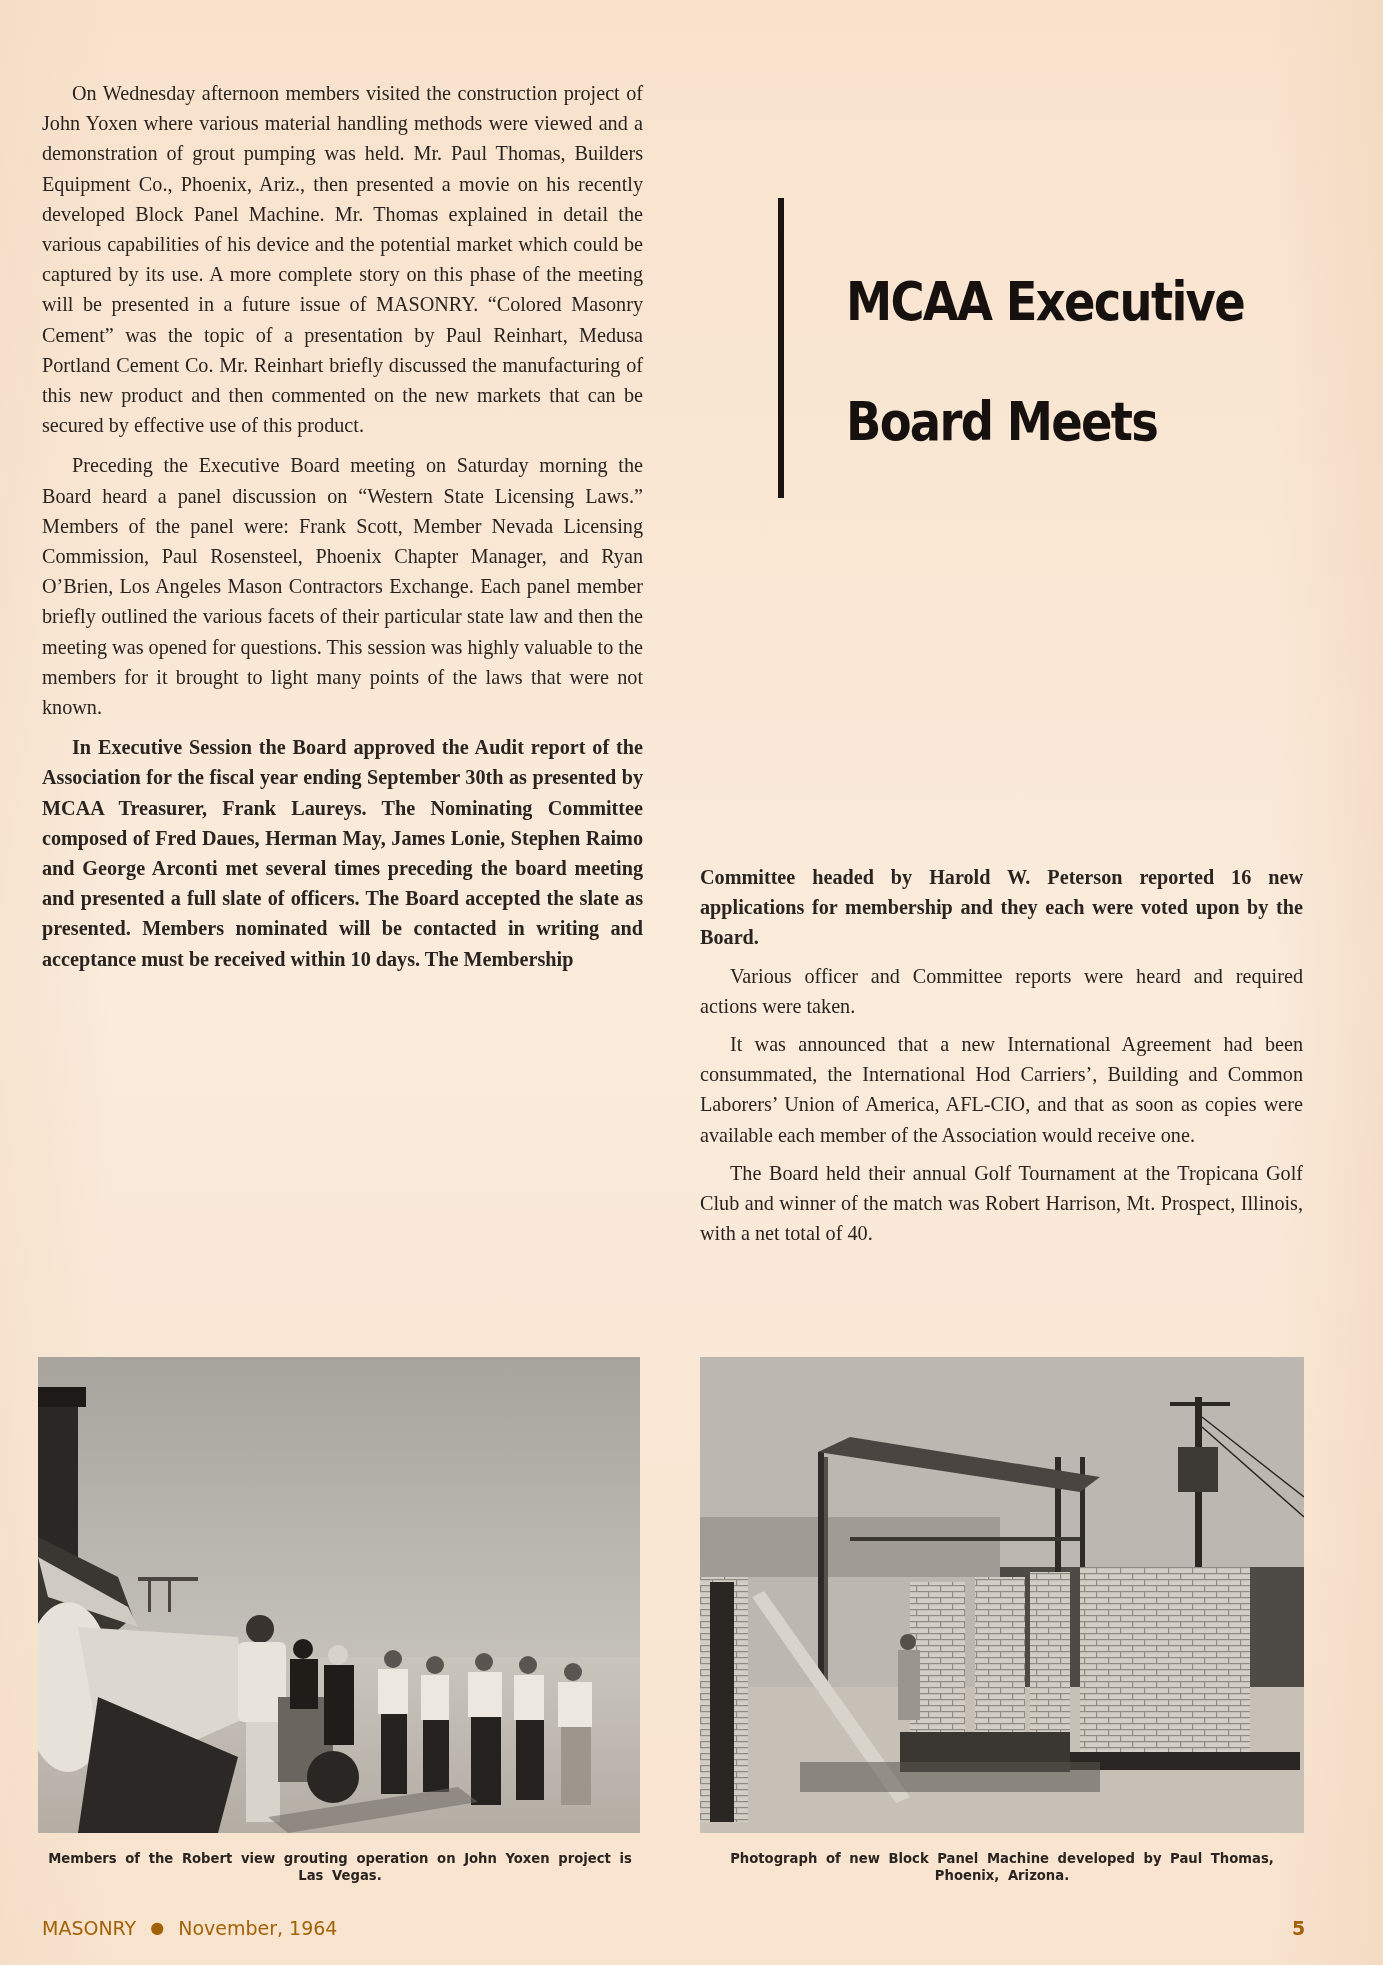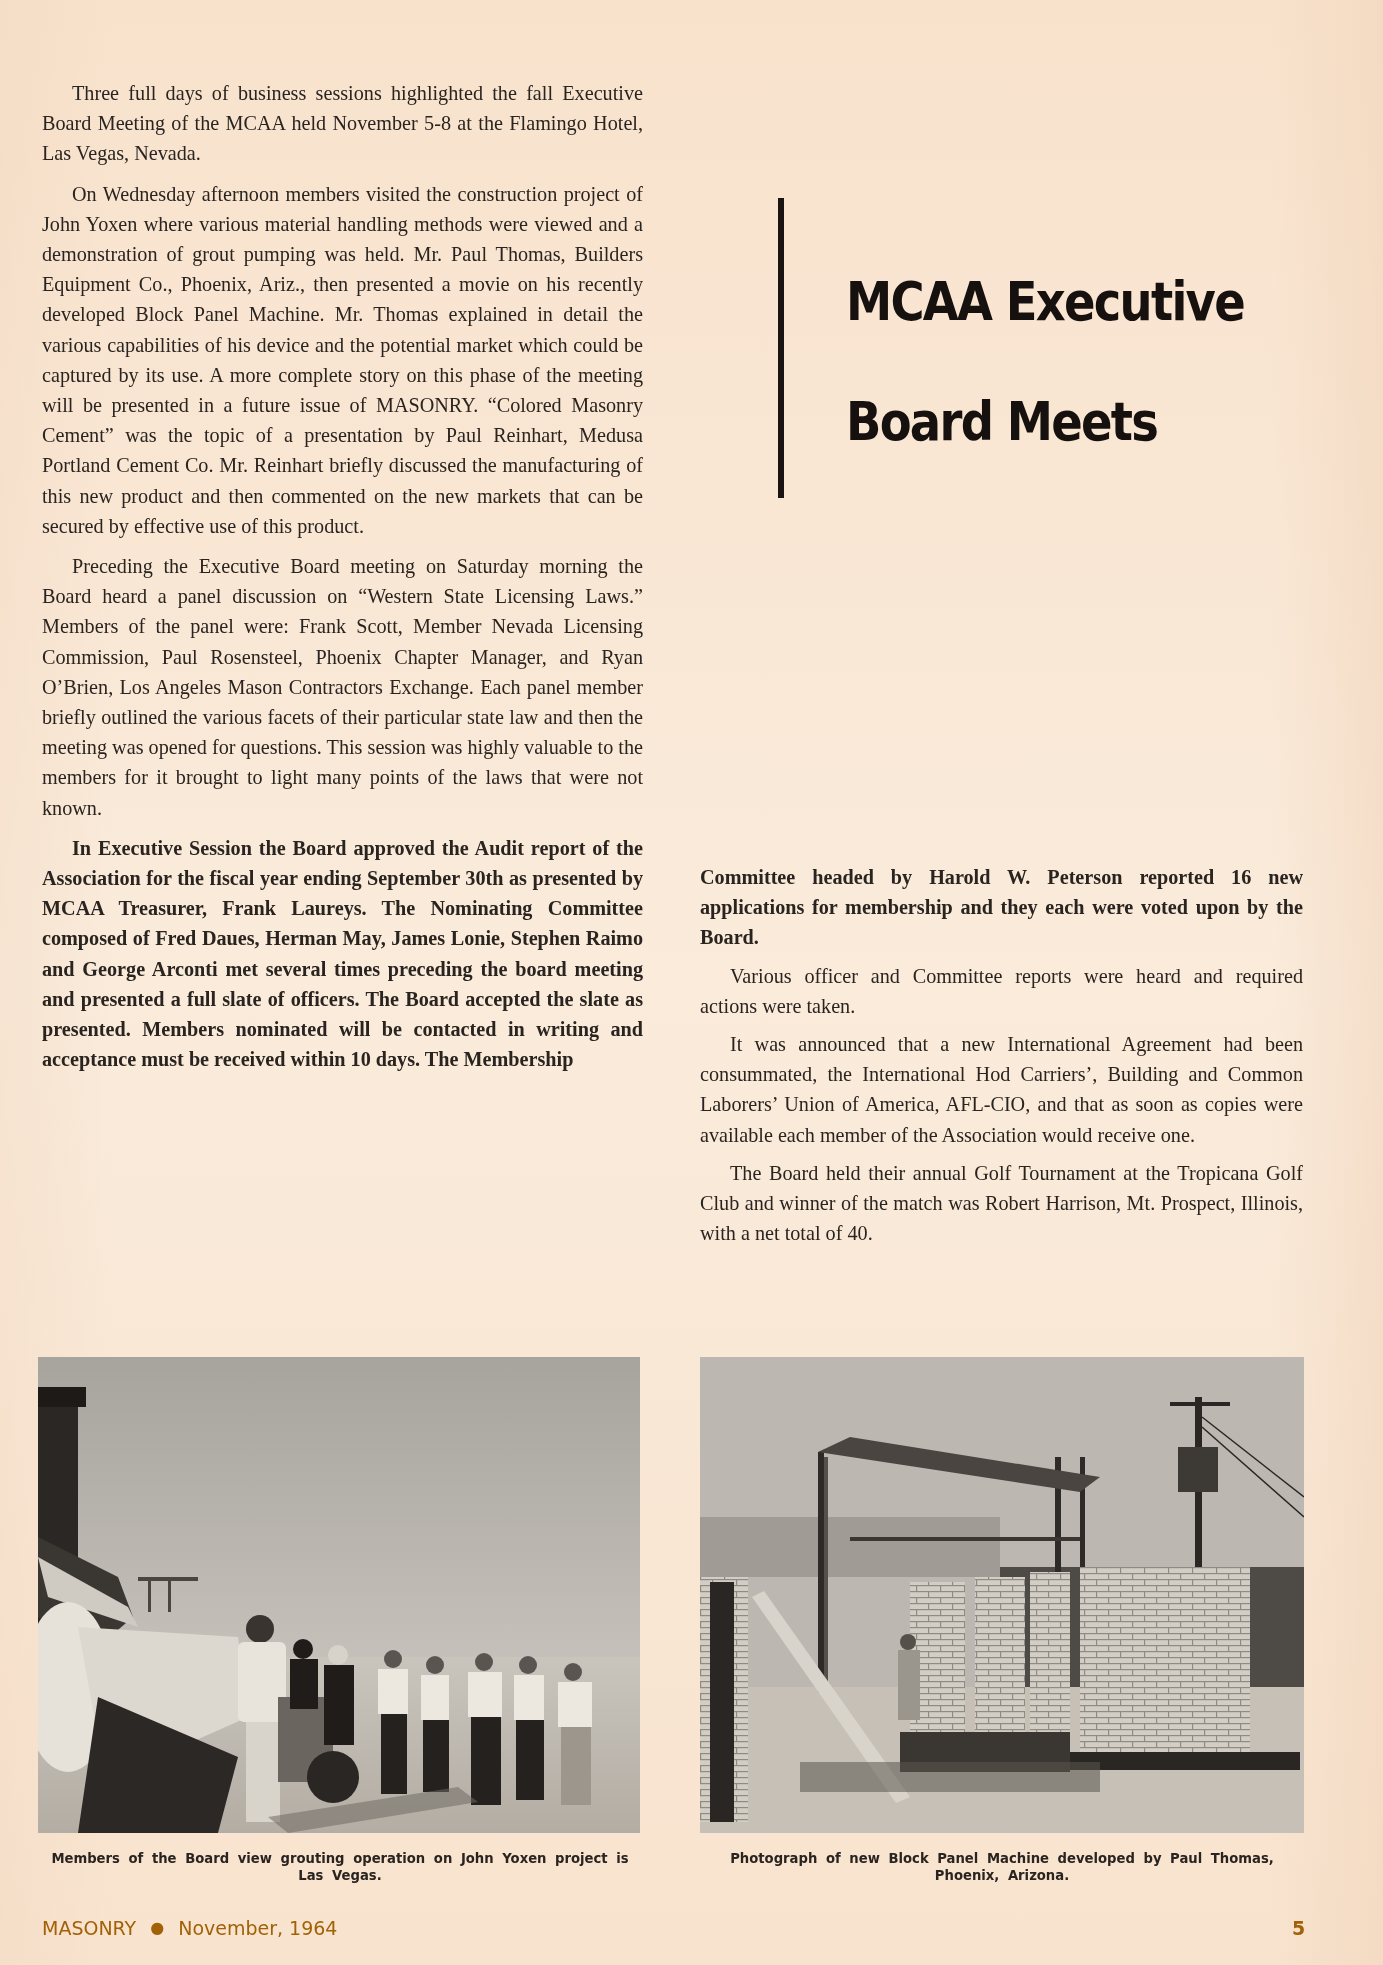--- a/index.html
+++ b/index.html
@@ -90,21 +90,20 @@
     #footer-left { left: 42px; }
     .bullet { display: inline-block; margin: 0 14px; font-size: 16px; position: relative; top: -2px; }
     #footer-page { left: 1292px; font-weight: bold; }
   </style>
 </head>
 <body>
 
 <div class="page"></div>
 
 <div id="col-left" class="col">
-  <p>Three full days of business sessions highlighted the fall Executive Board Meeting of the MCAA held No­vember 5-8 at the Flamingo Hotel, Las Vegas, Nevada.</p>
   <p>On Wednesday afternoon members visited the con­struction project of John Yoxen where various material handling methods were viewed and a demonstration of grout pumping was held. Mr. Paul Thomas, Builders Equipment Co., Phoenix, Ariz., then presented a movie on his recently developed Block Panel Machine. Mr. Thomas explained in detail the various capabilities of his device and the potential market which could be cap­tured by its use. A more complete story on this phase of the meeting will be presented in a future issue of MASONRY. “Colored Masonry Cement” was the topic of a presentation by Paul Reinhart, Medusa Portland Cement Co. Mr. Reinhart briefly discussed the manu­facturing of this new product and then commented on the new markets that can be secured by effective use of this product.</p>
   <p>Preceding the Executive Board meeting on Saturday morning the Board heard a panel discussion on “West­ern State Licensing Laws.” Members of the panel were: Frank Scott, Member Nevada Licensing Commission, Paul Rosensteel, Phoenix Chapter Manager, and Ryan O’Brien, Los Angeles Mason Contractors Exchange. Each panel member briefly outlined the various facets of their particular state law and then the meeting was opened for questions. This session was highly valuable to the members for it brought to light many points of the laws that were not known.</p>
   <p class="bold">In Executive Session the Board approved the Audit report of the Association for the fiscal year ending September 30th as presented by MCAA Treasurer, Frank Laureys. The Nominating Committee composed of Fred Daues, Herman May, James Lonie, Stephen Raimo and George Arconti met several times preceding the board meeting and presented a full slate of officers. The Board accepted the slate as presented. Members nominated will be contacted in writing and acceptance must be received within 10 days. The Membership</p>
 </div>
 
 <div class="headline-block">
   <div class="headline-rule"></div>
   <h1 class="headline">
     <span>MCAA Executive</span><br>
     <span>Board Meets</span>
@@ -222,19 +221,19 @@
 
     <rect x="0" y="220" width="48" height="245" fill="url(#blocks)"></rect>
     <rect x="10" y="225" width="24" height="240" fill="#2a2623"></rect>
 
     <polygon points="52,240 64,234 210,440 196,446" fill="#d9d4cb"></polygon>
 
     <rect x="100" y="405" width="300" height="30" fill="#5a554f" opacity="0.55"></rect>
   </svg>
 </div>
 
-<div id="caption-left" class="caption">Members of the Board view grouting operation on John Yoxen project is Las Vegas.</div>
+<div id="caption-left" class="caption">Members of the Robert view grouting operation on John Yoxen project is Las Vegas.</div>
 <div id="caption-right" class="caption">Photograph of new Block Panel Machine developed by Paul Thomas, Phoenix, Arizona.</div>
 
 <div id="footer-left" class="footer">
   <span>MASONRY</span><span class="bullet">●</span><span>November, 1964</span>
 </div>
 <div id="footer-page" class="footer">5</div>
 
 </body></html>

